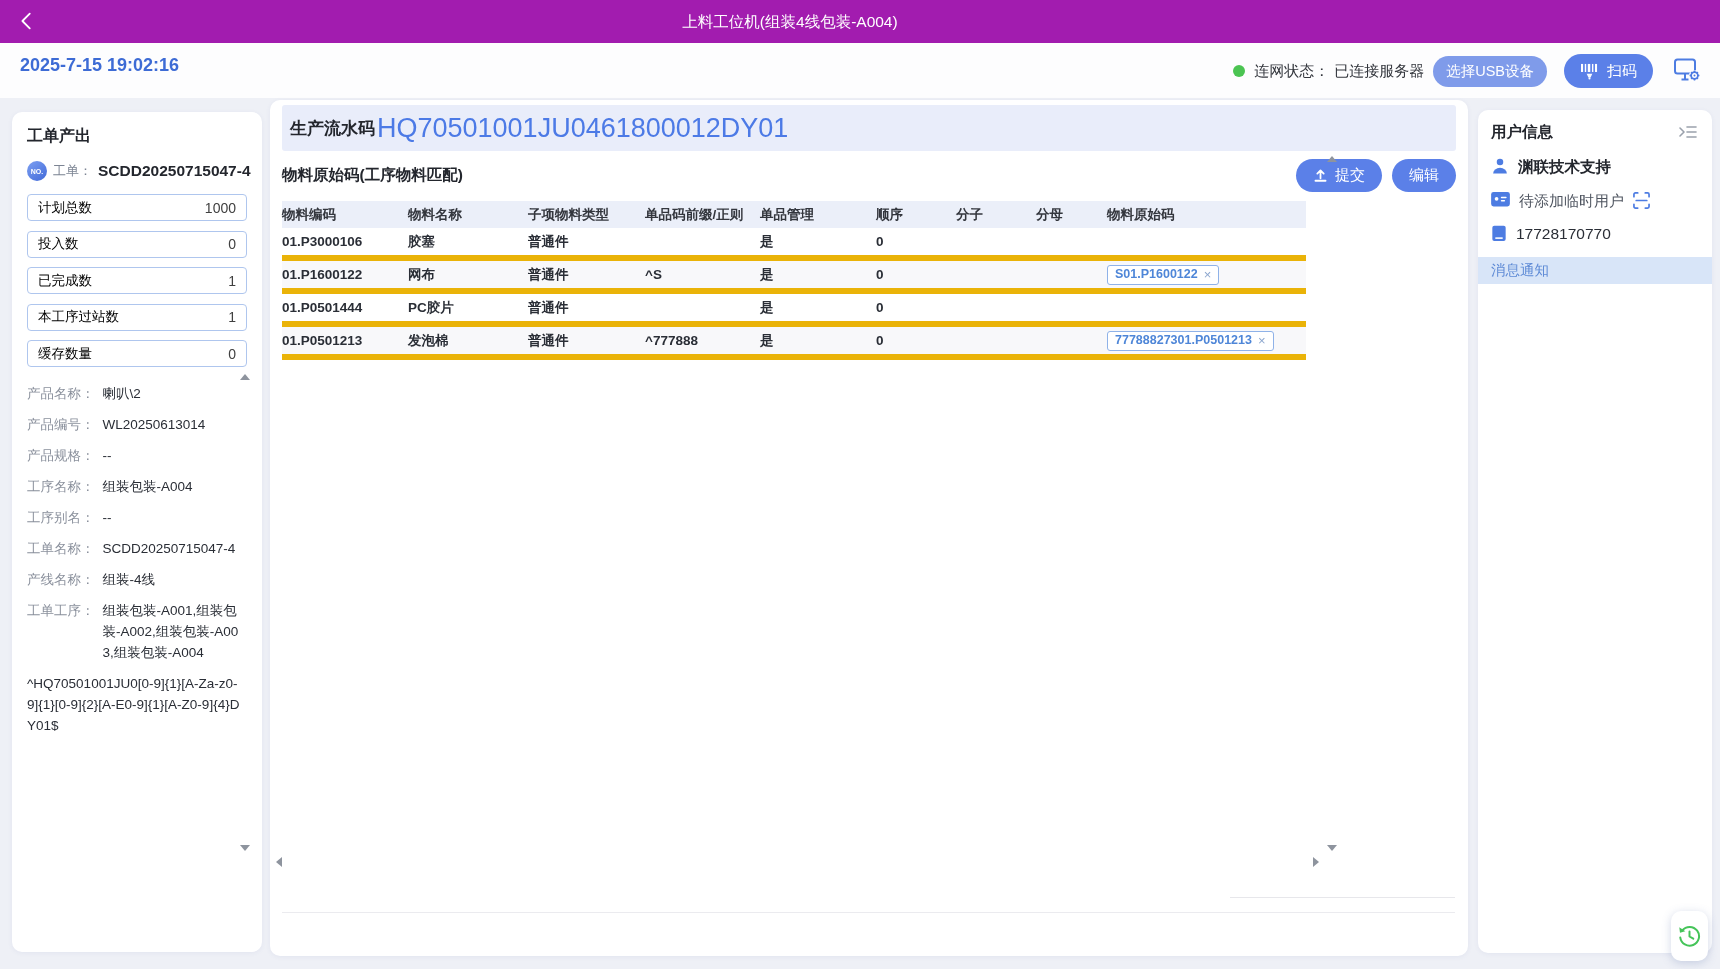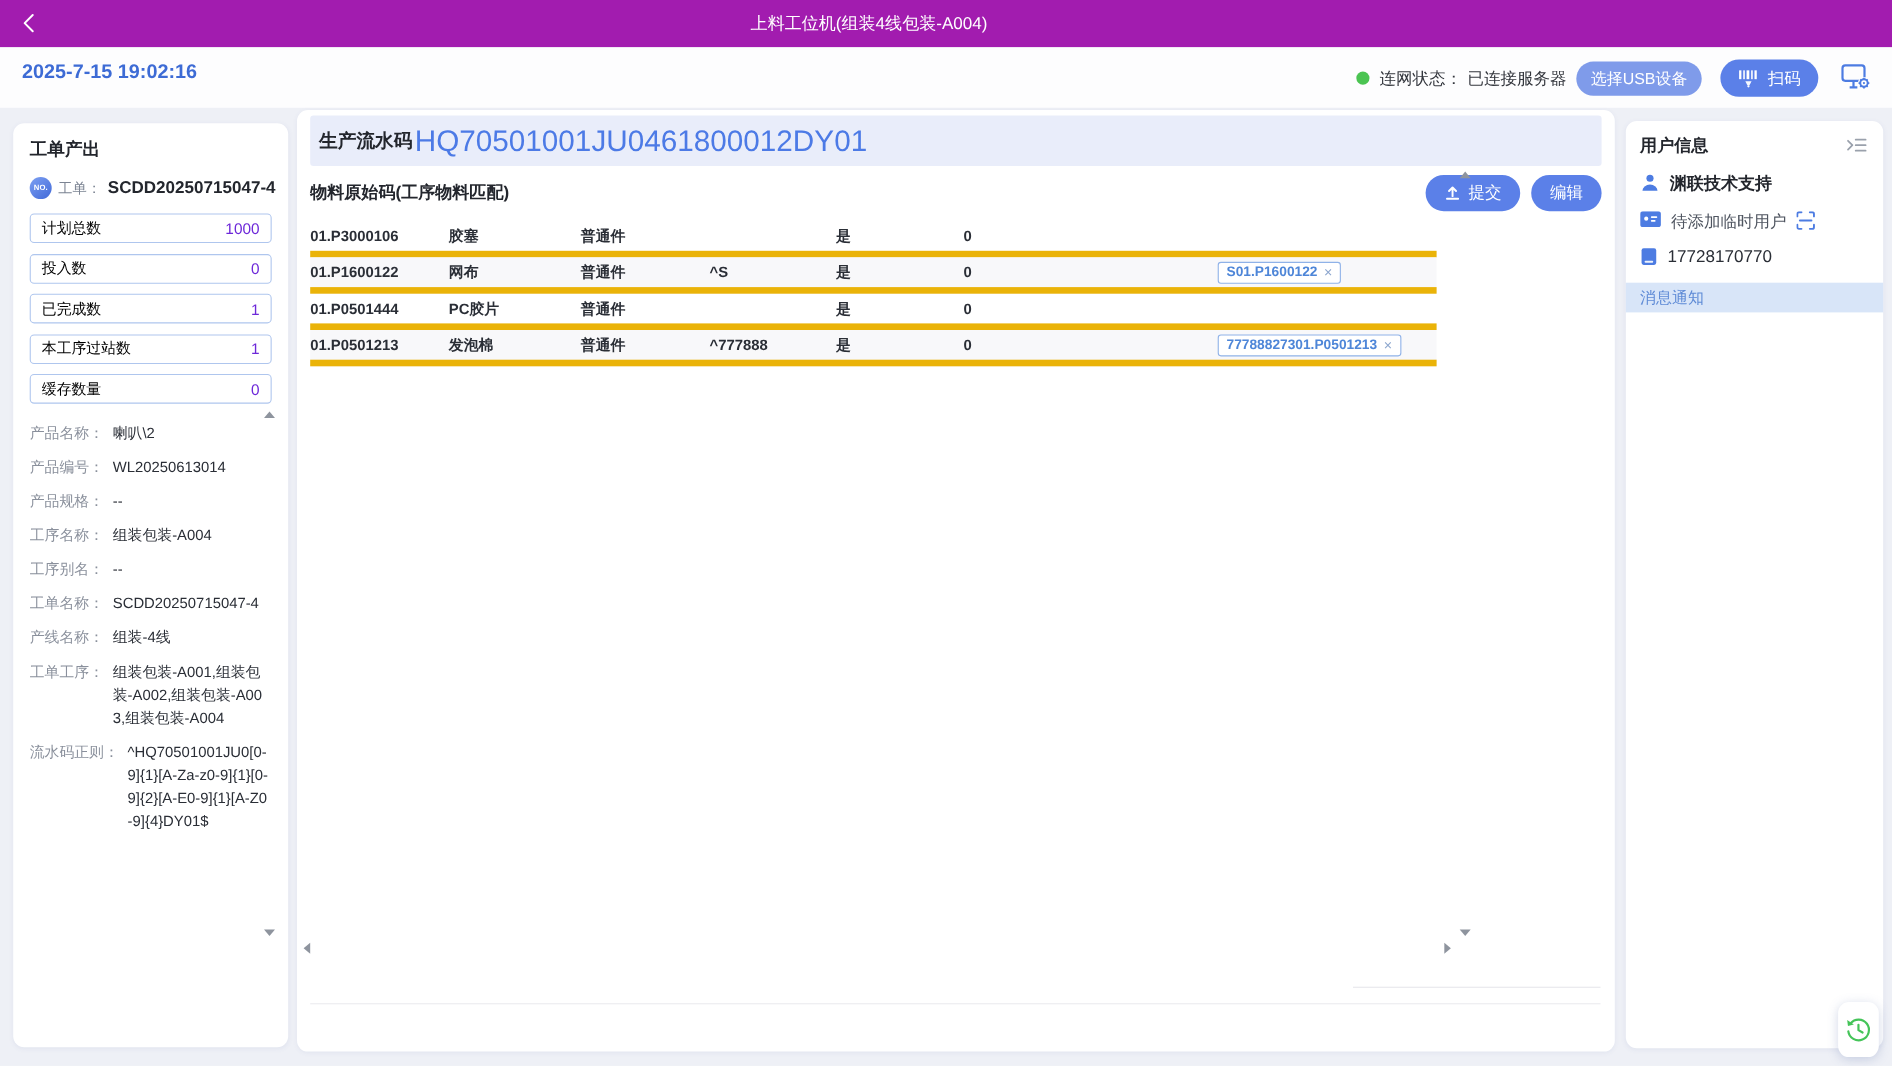--- a/index.html
+++ b/index.html
@@ -26,21 +26,21 @@
   
   .left-panel { left:12px; top:112px; width:250px; height:840px; padding:14px 15px; }
   .lp-title { font-size:16px; font-weight:700; color:#23262D; }
   .order-row { display:flex; align-items:center; gap:6px; margin-top:14px; }
   .no-badge { width:20px; height:20px; border-radius:50%; background:linear-gradient(140deg,#7DA0F2,#4169D8); color:#fff; font-size:7px; font-weight:700; display:flex; align-items:center; justify-content:center; flex-shrink:0; }
   .order-label { font-size:13px; color:#7C8493; white-space:nowrap; }
   .order-value { font-size:15.5px; font-weight:700; color:#23262D; white-space:nowrap; }
   .stats { margin-top:13px; }
   .stat-box { border:1px solid #AFC6EE; border-radius:4px; height:27px; display:flex; align-items:center; justify-content:space-between; padding:0 10px; margin-bottom:9.5px; background:#fff; }
   .stat-label { font-size:13.5px; color:#000000; }
-  .stat-value { font-size:14px; color:#6d28d9; }
+  .stat-value { font-size:14px; color:#404040; }
   .details { margin-top:16px; }
   .detail-row { display:flex; margin-bottom:10px; font-size:13.5px; line-height:21px; }
   .dlabel { color:#8A909C; flex-shrink:0; min-width:66px; margin-right:8px; }
   .dvalue { color:#2A2E36; word-break:break-all; flex:1; }
   
   .center-panel { left:270px; top:100px; width:1198px; height:856px; padding:5px 12px 0 12px; }
   .serial-bar { height:46px; background:#E9EDFA; border-radius:3px; display:flex; align-items:center; padding:0 8px; }
   .serial-label { font-size:17px; font-weight:700; color:#23262D; white-space:nowrap; }
   .serial-value { font-size:27px; color:#4C7AE6; margin-left:2px; white-space:nowrap; }
   .section-row { margin-top:5px; height:38px; display:flex; align-items:center; }
@@ -189,21 +189,20 @@
     </div>
     <div class="detail-row">
       <span class="dlabel">产线名称：</span>
       <span class="dvalue">组装-4线</span>
     </div>
     <div class="detail-row">
       <span class="dlabel">工单工序：</span>
       <span class="dvalue">组装包装-A001,组装包装-A002,组装包装-A003,组装包装-A004</span>
     </div>
     <div class="detail-row">
-      <span class="dlabel">流水码正则：</span>
       <span class="dvalue">^HQ70501001JU0[0-9]{1}[A-Za-z0-9]{1}[0-9]{2}[A-E0-9]{1}[A-Z0-9]{4}DY01$</span>
     </div>
   </div>
 
   <span class="tri tri-up" style="right:12px; top:262px;"></span>
   <span class="tri tri-down" style="right:12px; top:733px;"></span>
 </div>
 
 <div class="panel center-panel">
   <div class="serial-bar">
@@ -220,20 +219,31 @@
             <path d="M8 11 V2.8 M4.6 6 L8 2.6 L11.4 6"></path>
             <path d="M2.6 13.6 h10.8"></path>
           </svg>
       </span>
       <span>提交</span>
     </button>
     <button class="pill-btn">编辑</button>
   </div>
 
   <div class="mtable">
+    <div class="thead">
+      <div class="th">物料编码</div>
+      <div class="th">物料名称</div>
+      <div class="th">子项物料类型</div>
+      <div class="th">单品码前缀/正则</div>
+      <div class="th">单品管理</div>
+      <div class="th">顺序</div>
+      <div class="th">分子</div>
+      <div class="th">分母</div>
+      <div class="th">物料原始码</div>
+    </div>
 
     <div class="trow">
       <div class="td">01.P3000106</div>
       <div class="td">胶塞</div>
       <div class="td">普通件</div>
       <div class="td"></div>
       <div class="td">是</div>
       <div class="td">0</div>
       <div class="td"></div>
       <div class="td"></div>

